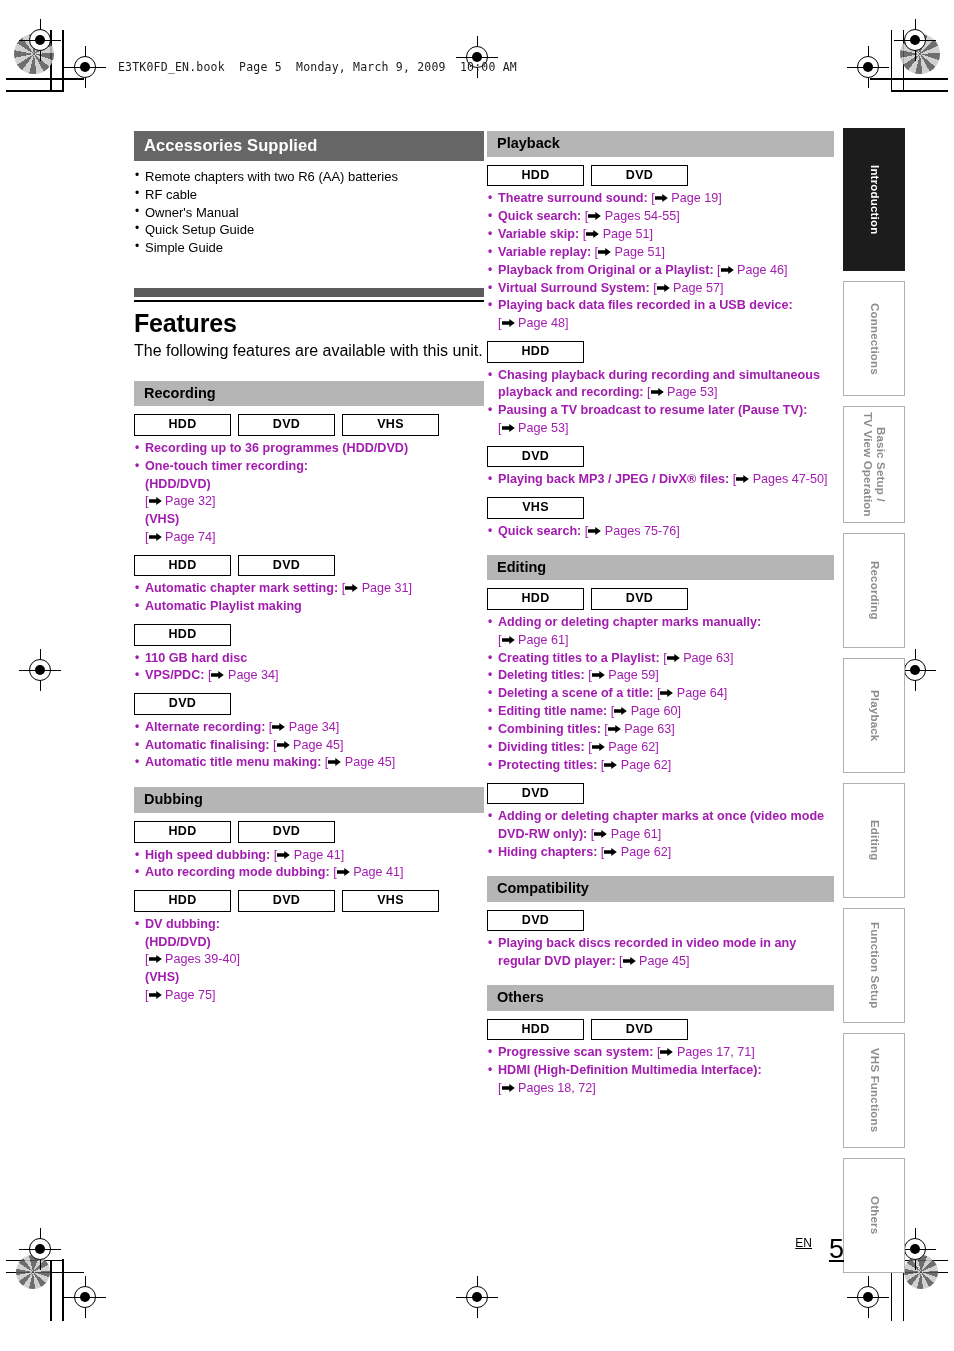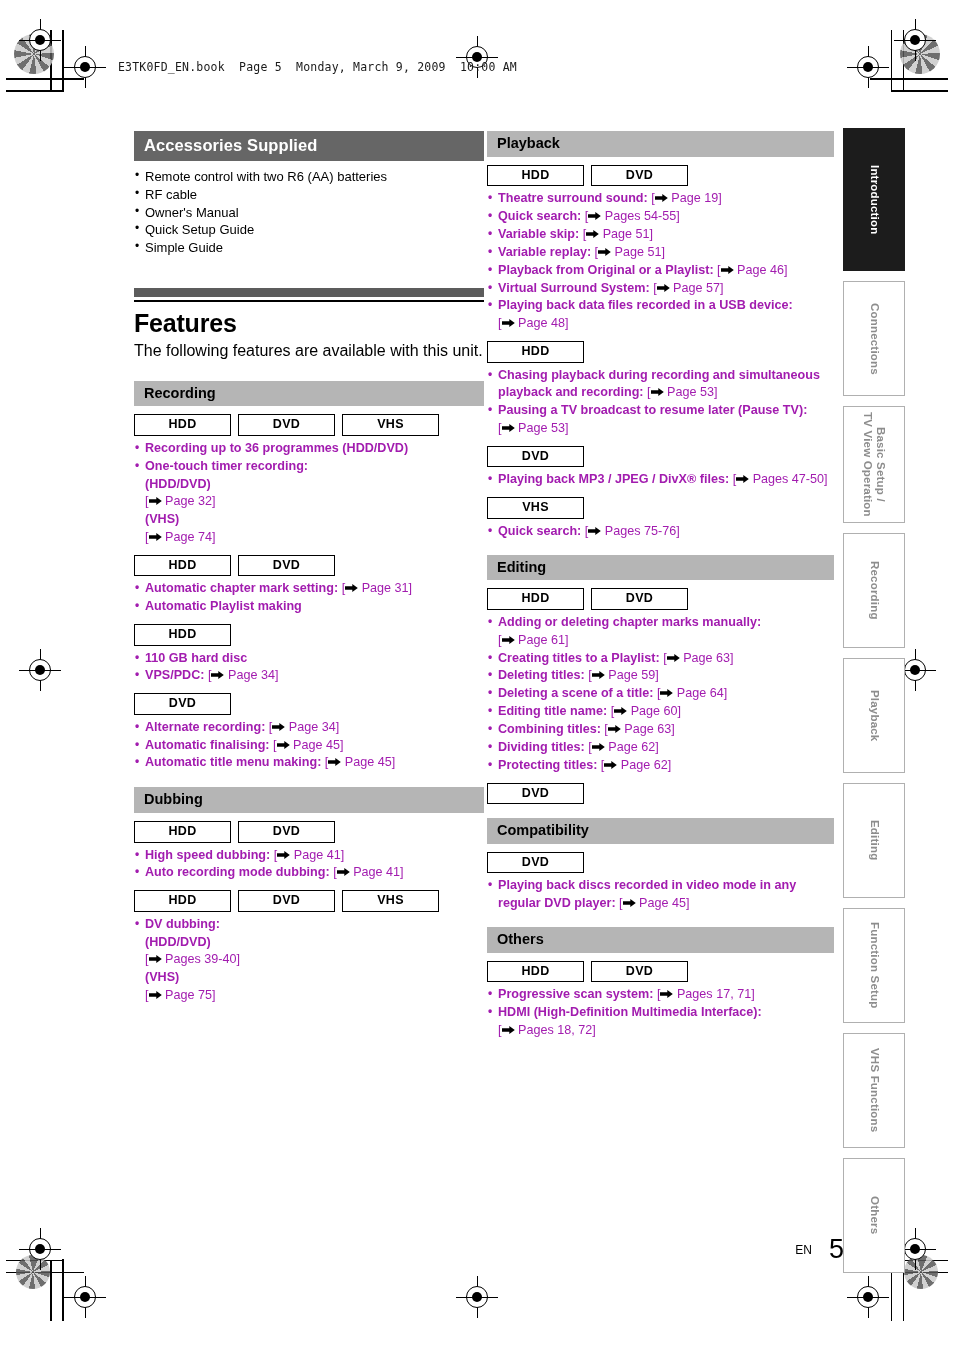--- a/index.html
+++ b/index.html
@@ -130,21 +130,21 @@
   }
   .tab span {
     writing-mode: vertical-rl;
     font-size: 11.5px; font-weight: bold; color: #8d8d8d;
     letter-spacing: .2px; line-height: 1.15; text-align: center;
   }
   .tab.active { background: #1c1c1c; border-color: #1c1c1c; }
   .tab.active span { color: #ffffff; }
 
   
-  .foot { position: absolute; right: 110px; bottom: 88px; display: flex; align-items: center; gap: 17px; }
+  .foot { position: absolute; right: 110px; bottom: 88px; display: flex; align-items: flex-start; gap: 17px; text-decoration: underline; }
   .foot .en { font-size: 12px; color: #000; font-weight: normal; }
   .foot .pg { font-size: 27px; color: #000; font-weight: normal; line-height: 1; }
 </style>
 </head>
 <body>
 
 <div class="marks">
 
   <div class="cropline" style="left:6px;  top:78px;  width:78px;  height:1.5px;"></div>
   <div class="cropline" style="left:6px;  top:90px;  width:56px;  height:1.5px;"></div>
@@ -213,21 +213,21 @@
 </div>
 
 <div class="filehdr">E3TK0FD_EN.book  Page 5  Monday, March 9, 2009  10:00 AM</div>
 
 <div class="page">
 
   <div class="col-left">
 
     <div class="bar-dark">Accessories Supplied</div>
     <ul class="plain-list">
-      <li>Remote control with two R6 (AA) batteries</li>
+      <li>Remote chapters with two R6 (AA) batteries</li>
       <li>RF cable</li>
       <li>Owner's Manual</li>
       <li>Quick Setup Guide</li>
       <li>Simple Guide</li>
     </ul>
 
     <div class="rule-block">
       <div class="rule-thick"></div>
       <div class="rule-thin"></div>
     </div>
@@ -421,20 +421,28 @@
             <li>Dividing titles: <span class="ref">[<span class="arw"><svg width="13" height="10" viewBox="0 0 13 10" aria-hidden="true">
                     <path d="M0 3.2h7.3V1.0L12.8 5 7.3 9V6.8H0z" fill="#000"></path>
                   </svg></span> Page 62]</span></li>
             <li>Protecting titles: <span class="ref">[<span class="arw"><svg width="13" height="10" viewBox="0 0 13 10" aria-hidden="true">
                     <path d="M0 3.2h7.3V1.0L12.8 5 7.3 9V6.8H0z" fill="#000"></path>
                   </svg></span> Page 62]</span></li>
           </ul>
           <div class="badges">
             <div class="badge">DVD</div>
           </div>
+          <ul class="feat">
+            <li>Adding or deleting chapter marks at once (video mode DVD-RW only): <span class="ref">[<span class="arw"><svg width="13" height="10" viewBox="0 0 13 10" aria-hidden="true">
+                    <path d="M0 3.2h7.3V1.0L12.8 5 7.3 9V6.8H0z" fill="#000"></path>
+                  </svg></span> Page 61]</span></li>
+            <li>Hiding chapters: <span class="ref">[<span class="arw"><svg width="13" height="10" viewBox="0 0 13 10" aria-hidden="true">
+                    <path d="M0 3.2h7.3V1.0L12.8 5 7.3 9V6.8H0z" fill="#000"></path>
+                  </svg></span> Page 62]</span></li>
+          </ul>
         </div>
     </div>
 
     <div style="margin-top:14px;">
       <div class="bar-gray">Compatibility</div>
       <div>
           <div class="badges">
             <div class="badge">DVD</div>
           </div>
           <ul class="feat">

